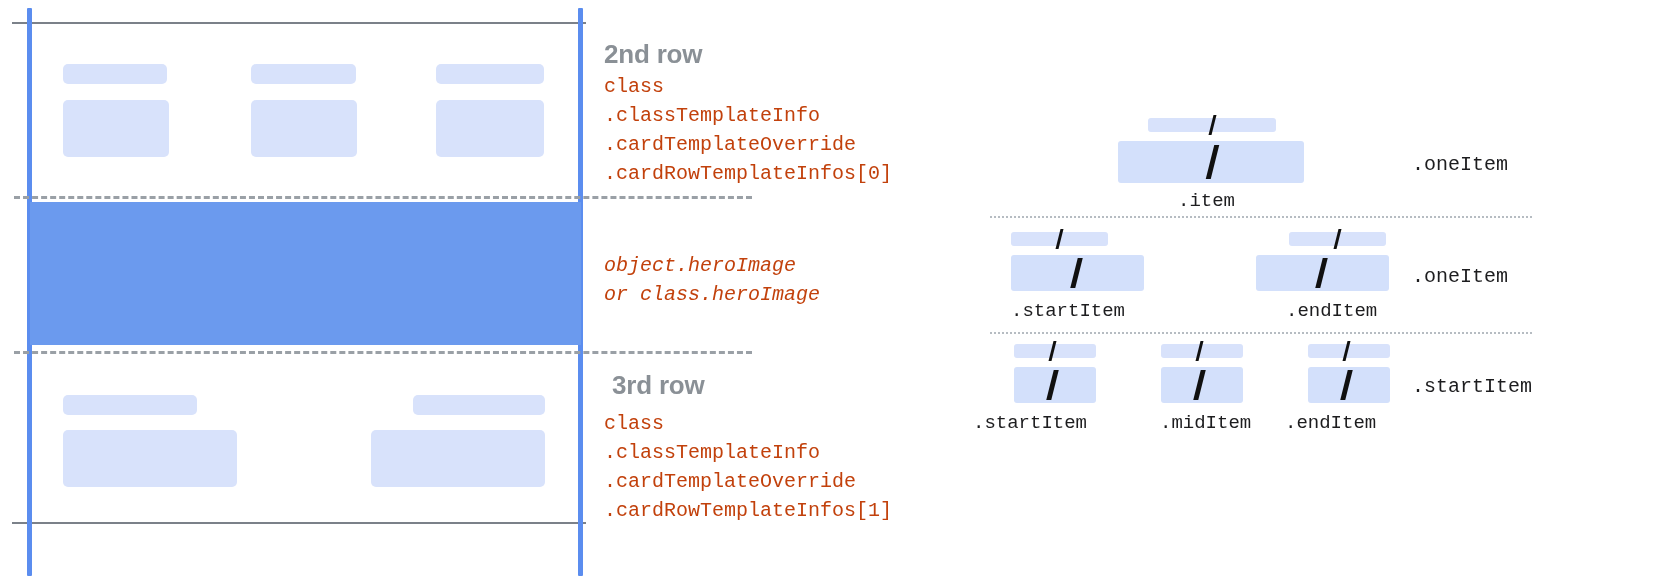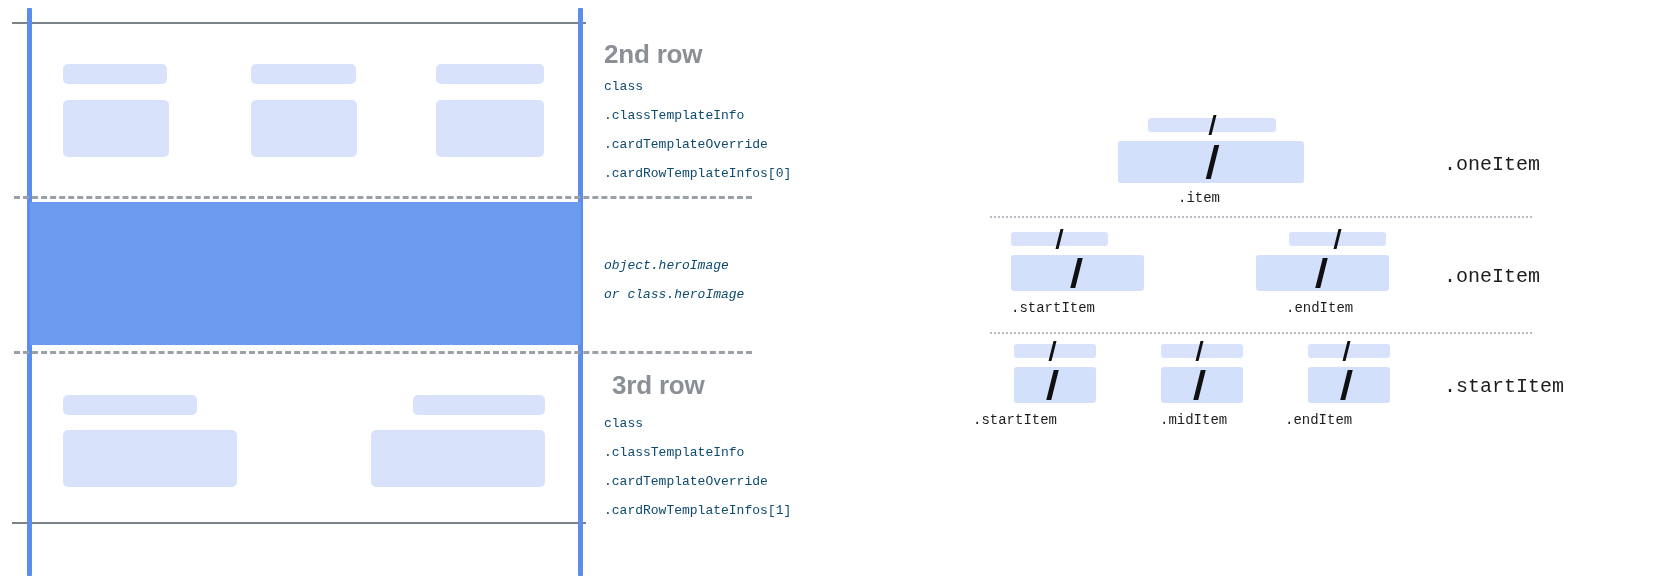--- a/index.html
+++ b/index.html
@@ -59,39 +59,38 @@
     font-family: "Liberation Sans", sans-serif;
     font-weight: bold;
     font-size: 26px;
     color: #8a9096;
     letter-spacing: -0.2px;
     white-space: pre;
   }
   .mono-block {
     position: absolute;
     font-family: "Liberation Mono", monospace;
-    font-size: 13px;
+    font-size: 20px;
     line-height: 29px;
-    color: #0c4a6e;
+    color: #c2410c;
     white-space: pre;
   }
   .cap {
     position: absolute;
     font-family: "Liberation Mono", monospace;
-    font-size: 14px;
+    font-size: 19px;
     color: #1d1d1f;
     white-space: pre;
   }
   .rlabel {
     position: absolute;
     font-family: "Liberation Mono", monospace;
     font-size: 20px;
     color: #1d1d1f;
     white-space: pre;
-    margin-left: 32px;
   }
 
   
   .item-cell { position: absolute; }
   .bar-sm {
     position: absolute;
     background: #d8e2fb;
     border-radius: 3px;
   }
   .bar-lg {

